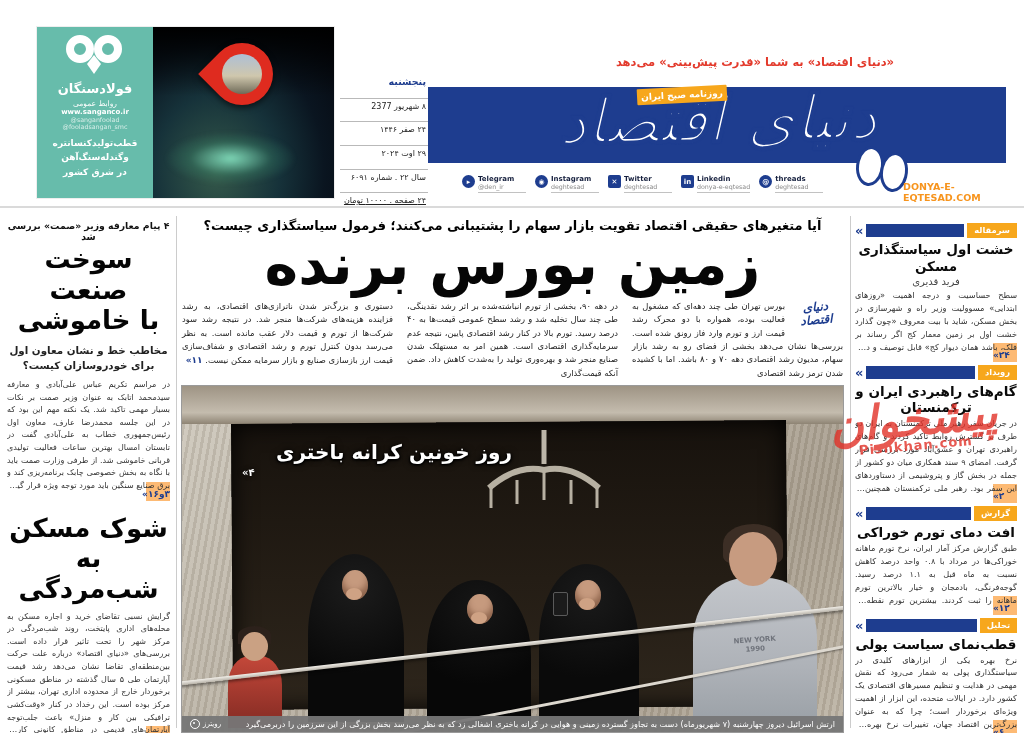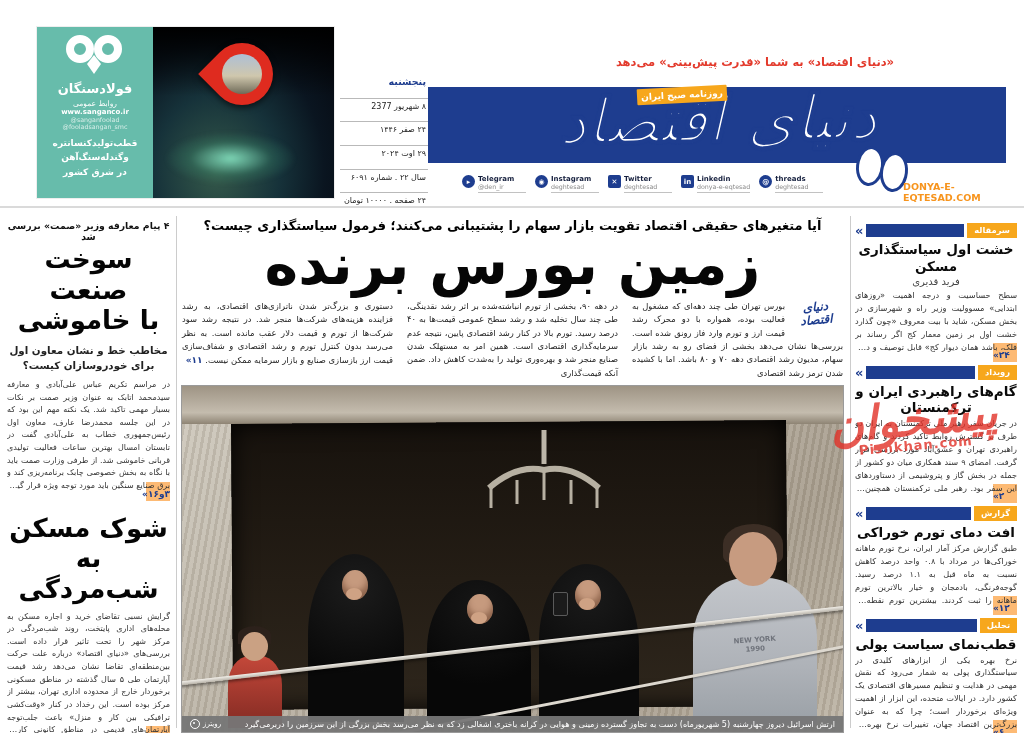--- a/index.html
+++ b/index.html
@@ -20,21 +20,21 @@
       background:linear-gradient(180deg,#000 0%,rgba(0,0,0,0) 90%);}
   .glow{position:absolute;left:8%;bottom:8%;width:70%;height:30%;border-radius:50%;
       background:radial-gradient(ellipse,#7fd8b8 0%,rgba(60,140,110,.35) 45%,rgba(0,0,0,0) 75%);filter:blur(2px);}
   .pin{position:absolute;left:58px;top:16px;width:62px;height:62px;background:#df2b1f;
       border-radius:50% 50% 50% 0;transform:rotate(45deg);box-shadow:2px 2px 6px rgba(0,0,0,.6);}
   .pin-inner{position:absolute;left:11px;top:11px;width:40px;height:40px;border-radius:50%;
       background:linear-gradient(180deg,#aebfd6 0%,#cfc7ad 55%,#6e6a58 100%);transform:rotate(-45deg);}
   .dates{position:absolute;left:340px;top:73px;width:88px;font-size:8px;text-align:right;}
   .dates .row{border-bottom:1px solid #b9b9b9;padding:2px 2px 9px 0;line-height:1.45;color:#222;}
   .dates .row.first{color:#1e3d8f;font-weight:800;font-size:9.5px;}
-  .dates .row.last{border-bottom:none;}
+  .dates .row.last{border-bottom:none;text-decoration:underline;}
   .band{position:absolute;left:428px;top:87px;width:578px;height:76px;background:#1e3d8f;}
   .mast-title{position:absolute;left:438px;top:44px;width:560px;height:150px;display:flex;align-items:center;justify-content:center;
       font-family:"DejaVu Serif",serif;font-style:italic;font-weight:900;font-size:62px;color:#fff;
       -webkit-text-stroke:2px #1e3d8f;text-shadow:0 0 2px #1e3d8f;letter-spacing:-2px;transform:rotate(-1deg);z-index:3;}
   .tagline{position:absolute;left:575px;top:55px;width:360px;text-align:center;color:#e33a2c;
       font-size:11.5px;font-weight:800;z-index:4;}
   .badge{position:absolute;left:637px;top:87px;width:90px;height:16px;background:#f7a71c;color:#fff;
       font-size:9px;font-weight:800;display:flex;align-items:center;justify-content:center;
       transform:rotate(-3deg);z-index:4;border-radius:1px;}
   .socials{position:absolute;left:462px;top:175px;display:flex;direction:ltr;gap:9px;z-index:4;}
@@ -272,22 +272,26 @@
         <span class="hair"></span>
         <span class="head"></span>
         <span class="shirttxt"><span>NEW YORK</span><br><span>1990</span></span>
       </div>
       <div class="child">
           <span class="hair"></span>
           <span class="head"></span>
         </div>
       <div class="cable1"></div>
       <div class="cable2"></div>
+      <div class="ovl">
+        <div class="ovl-t">روز خونین کرانه باختری</div>
+        <div class="ovl-p">«۴</div>
+      </div>
       <div class="cap">
-        <div class="cap-text">ارتش اسرائیل دیروز چهارشنبه (5 شهریورماه) دست به تجاوز گسترده زمینی و هوایی در کرانه باختری اشغالی زد که به نظر می‌رسد بخش بزرگی از این سرزمین را دربرمی‌گیرد</div>
+        <div class="cap-text">ارتش اسرائیل دیروز چهارشنبه (۷ شهریورماه) دست به تجاوز گسترده زمینی و هوایی در کرانه باختری اشغالی زد که به نظر می‌رسد بخش بزرگی از این سرزمین را دربرمی‌گیرد</div>
         <div class="cap-credit">
           <span>رویترز</span>
           <span class="camicon"></span>
         </div>
       </div>
     </div>
   </div>
 
   <div class="col-right">
 

